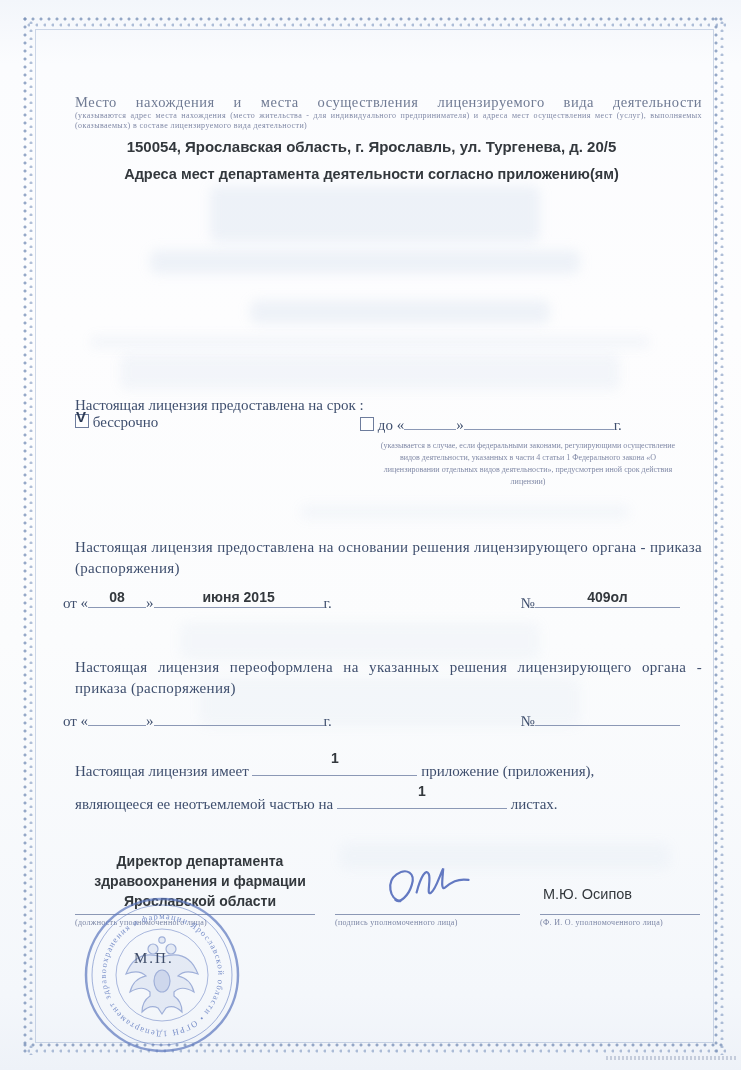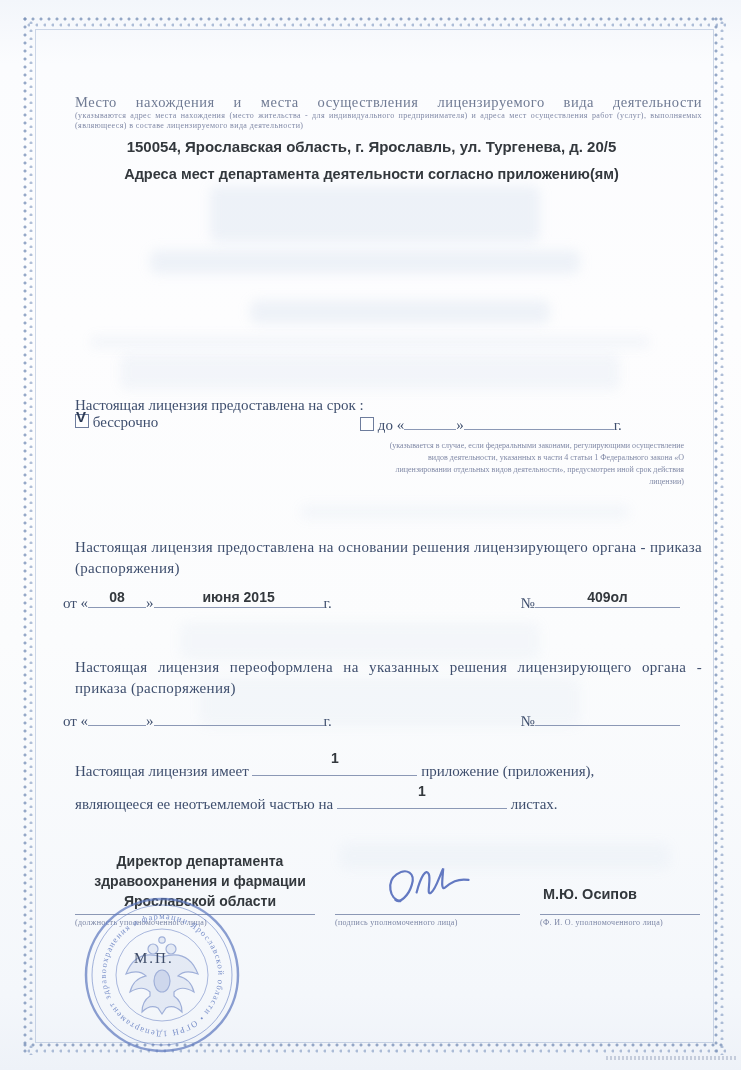--- a/index.html
+++ b/index.html
@@ -50,21 +50,21 @@
   .blank .fill.hi{bottom:9px;}
   
   .cb{display:inline-block;position:relative;width:12px;height:12px;border:1px solid #6d7c9c;vertical-align:-1px;background:rgba(255,255,255,.4);}
   .cb .mark{
     position:absolute;left:0px;top:-7px;font-family:"Liberation Sans", sans-serif;
     font-weight:bold;font-size:15px;color:#2c3a55;
   }
   
   .sig-position{position:absolute;left:75px;top:851px;width:250px;font-family:"Liberation Sans", sans-serif;
     font-weight:bold;font-size:14px;line-height:20px;color:#33383d;text-align:center;}
-  .sig-name{position:absolute;left:543px;top:886px;font-family:"Liberation Sans", sans-serif;font-weight:bold;font-size:14.5px;color:#33383d;}
+  .sig-name{position:absolute;left:543px;top:886px;font-family:"Liberation Sans", sans-serif;font-weight:normal;font-size:14.5px;color:#33383d;}
   .rule{position:absolute;border-top:1px solid #8b98b5;padding-top:3px;color:#7a84a4;font-size:8px;letter-spacing:.3px;}
   
   .stamp{position:absolute;left:82px;top:895px;width:160px;height:160px;}
   .mp{position:absolute;left:134px;top:950px;font-size:15px;letter-spacing:2px;color:#3d4b68;}
   .microprint{
     position:absolute;left:606px;top:1056px;width:130px;height:4px;opacity:.5;
     background:repeating-linear-gradient(90deg,#9aa6bf 0 2px,transparent 2px 4px);
   }
 </style>
 </head>
@@ -82,34 +82,34 @@
   <div class="blob" style="left:150px;top:250px;width:430px;height:24px"></div>
   <div class="blob" style="left:250px;top:300px;width:300px;height:24px"></div>
   <div class="blob" style="left:90px;top:336px;width:560px;height:12px;opacity:.7"></div>
   <div class="blob" style="left:120px;top:354px;width:500px;height:36px;opacity:.7"></div>
   <div class="blob" style="left:300px;top:505px;width:330px;height:14px;opacity:.6"></div>
   <div class="blob" style="left:180px;top:622px;width:360px;height:38px;opacity:.5"></div>
   <div class="blob" style="left:200px;top:678px;width:380px;height:48px;opacity:.5"></div>
   <div class="blob" style="left:340px;top:843px;width:330px;height:26px;opacity:.5"></div>
 
   <div class="heading" style="top:94px">Место нахождения и места осуществления лицензируемого вида деятельности</div>
-  <div class="fineprint note-top">(указываются адрес места нахождения (место жительства - для индивидуального предпринимателя) и адреса мест осуществления работ (услуг), выполняемых (являющееся) в составе лицензируемого вида деятельности)</div>
+  <div class="fineprint note-top">(указываются адрес места нахождения (место жительства - для индивидуального предпринимателя) и адреса мест осуществления мест (услуг), выполняемых (оказываемых) в составе лицензируемого вида деятельности)</div>
   <div class="centerline bold-val" style="top:138px;font-size:15px">150054, Ярославская область, г. Ярославль, ул. Тургенева, д. 20/5</div>
   <div class="centerline bold-val" style="top:166px;font-size:14.5px">Адреса мест департамента деятельности согласно приложению(ям)</div>
 
   <div class="plain" style="left:75px;top:397px">Настоящая лицензия предоставлена на срок :</div>
   <div class="plain" style="left:75px;top:414px">
     <span class="cb"><span class="mark">V</span></span>
     <span>бессрочно</span>
   </div>
   <div class="plain" style="left:360px;top:414px">
     <span class="cb"></span>
     <span>до «</span><span class="blank" style="width:52px"></span><span>»</span><span class="blank" style="width:150px"></span><span>г.</span>
   </div>
-  <div class="fineprint" style="position:absolute;left:372px;top:440px;width:312px;line-height:12px;text-align:right">(указывается в случае, если федеральными законами, регулирующими осуществление видов деятельности, указанных в части 4 статьи 1 Федерального закона «О лицензировании отдельных видов деятельности», предусмотрен иной срок действия лицензии)</div>
+  <div class="fineprint" style="position:absolute;left:372px;top:440px;width:312px;line-height:12px;text-align:center">(указывается в случае, если федеральными законами, регулирующими осуществление видов деятельности, указанных в части 4 статьи 1 Федерального закона «О лицензировании отдельных видов деятельности», предусмотрен иной срок действия лицензии)</div>
 
   <div class="body-justify" style="top:537px">Настоящая лицензия предоставлена на основании решения лицензирующего органа - приказа (распоряжения)</div>
   <div class="plain" style="left:63px;top:592px;width:640px">
     <span>от «</span><span class="blank" style="width:58px"><span class="fill">08</span></span><span>»</span><span class="blank" style="width:170px"><span class="fill">июня 2015</span></span><span>г.</span>
     <span style="display:inline-block;width:185px"></span><span>№</span><span class="blank" style="width:145px"><span class="fill">409ол</span></span>
   </div>
 
   <div class="body-justify" style="top:657px">Настоящая лицензия переоформлена на указанных решения лицензирующего органа - приказа (распоряжения)</div>
   <div class="plain" style="left:63px;top:710px;width:640px">
     <span>от «</span><span class="blank" style="width:58px"><span class="fill"></span></span><span>»</span><span class="blank" style="width:170px"><span class="fill"></span></span><span>г.</span>

